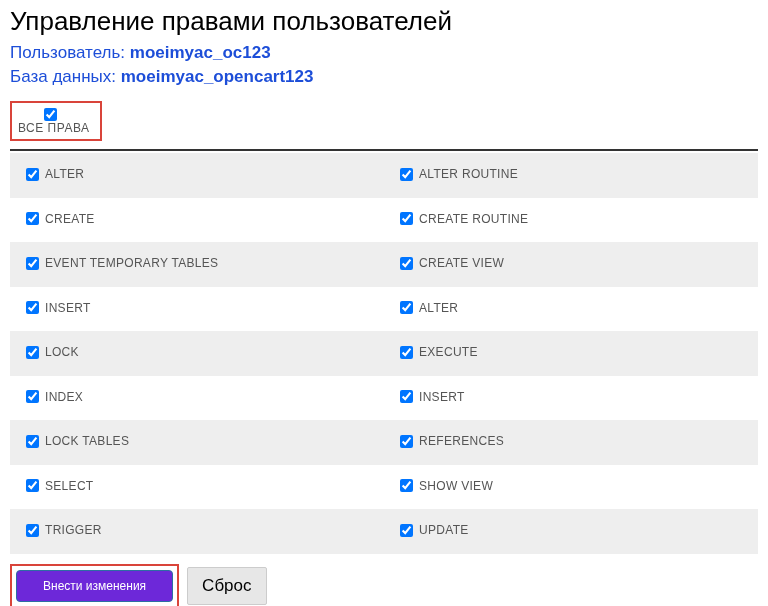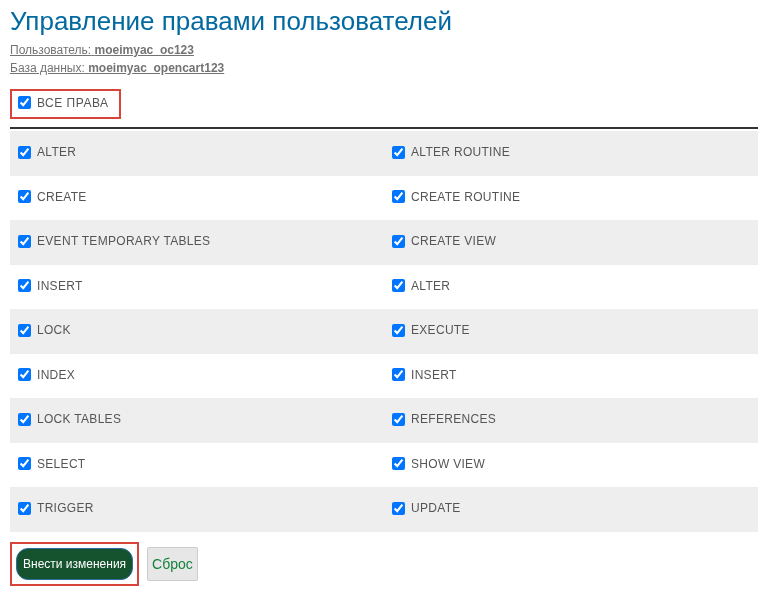--- a/index.html
+++ b/index.html
@@ -1,33 +1,33 @@
 <!DOCTYPE html>
 <html><head>
   <meta charset="utf-8">
   <style>
     * { box-sizing: border-box; margin: 0; padding: 0; }
     body { font-family: -apple-system, BlinkMacSystemFont, "Segoe UI", Helvetica, Arial, sans-serif; background: #fff; width: 768px; }
     .page { padding: 6px 10px 12px 10px; }
-    h1 { font-size: 26px; font-weight: 400; color: #0369a1; margin-bottom: 6px; }
-    .meta { font-size: 12px; color: #737373; margin-bottom: 4px; text-decoration: underline; }
+    h1 { font-size: 26px; font-weight: 400; color: #000000; margin-bottom: 6px; }
+    .meta { font-size: 17px; color: #1d4ed8; margin-bottom: 4px; }
     .meta b { font-weight: 700; }
     .allrights-wrap { border: 2px solid #d9443a; display: inline-block; padding: 4px 10px 4px 6px; margin-top: 10px; }
-    .allrights-wrap label { font-size: 12px; color: #555; letter-spacing: .5px; display: inline-flex; align-items: center; }
+    .allrights-wrap label { font-size: 12px; color: #555; letter-spacing: .5px; display: inline-flex; align-items: center; flex-direction: column; }
     hr.sep { border: none; border-top: 2px solid #333; margin: 8px 0 2px 0; }
     table.priv { width: 100%; border-collapse: collapse; }
     table.priv tr:nth-child(odd) { background: #eeeeee; }
     table.priv tr:nth-child(even) { background: #ffffff; }
-    table.priv td { padding: 14px 8px; font-size: 12px; color: #555; width: 50%; letter-spacing: .3px; }
+    table.priv td { padding: 14px 16px; font-size: 12px; color: #555; width: 50%; letter-spacing: .3px; }
     table.priv td label { display: inline-flex; align-items: center; }
     input[type=checkbox] { margin-right: 6px; }
     .actions { margin-top: 10px; display: flex; align-items: center; }
     .hl { border: 2px solid #d9443a; padding: 4px; display: inline-block; }
-    .btn-primary { background: #14532d; color: #fff; border: 1px solid #2d6da3; font-size: 12px; padding: 8px 6px; cursor: pointer; border-radius: 12px; }
-    .btn-default { background: #e7e7e7; color: #15803d; border: 1px solid #ccc; font-size: 14px; padding: 8px 4px; margin-left: 8px; cursor: pointer; border-radius: 2px; }
+    .btn-primary { background: #6d28d9; color: #fff; border: 1px solid #2d6da3; font-size: 12px; padding: 8px 26px; cursor: pointer; border-radius: 4px; }
+    .btn-default { background: #e7e7e7; color: #000000; border: 1px solid #ccc; font-size: 17px; padding: 8px 14px; margin-left: 8px; cursor: pointer; border-radius: 2px; }
   </style>
 </head>
 <body>
 
 <div class="page">
   <h1>Управление правами пользователей</h1>
   <div class="meta">
     <span>Пользователь:</span>
     <b>moeimyac_oc123</b>
   </div>

